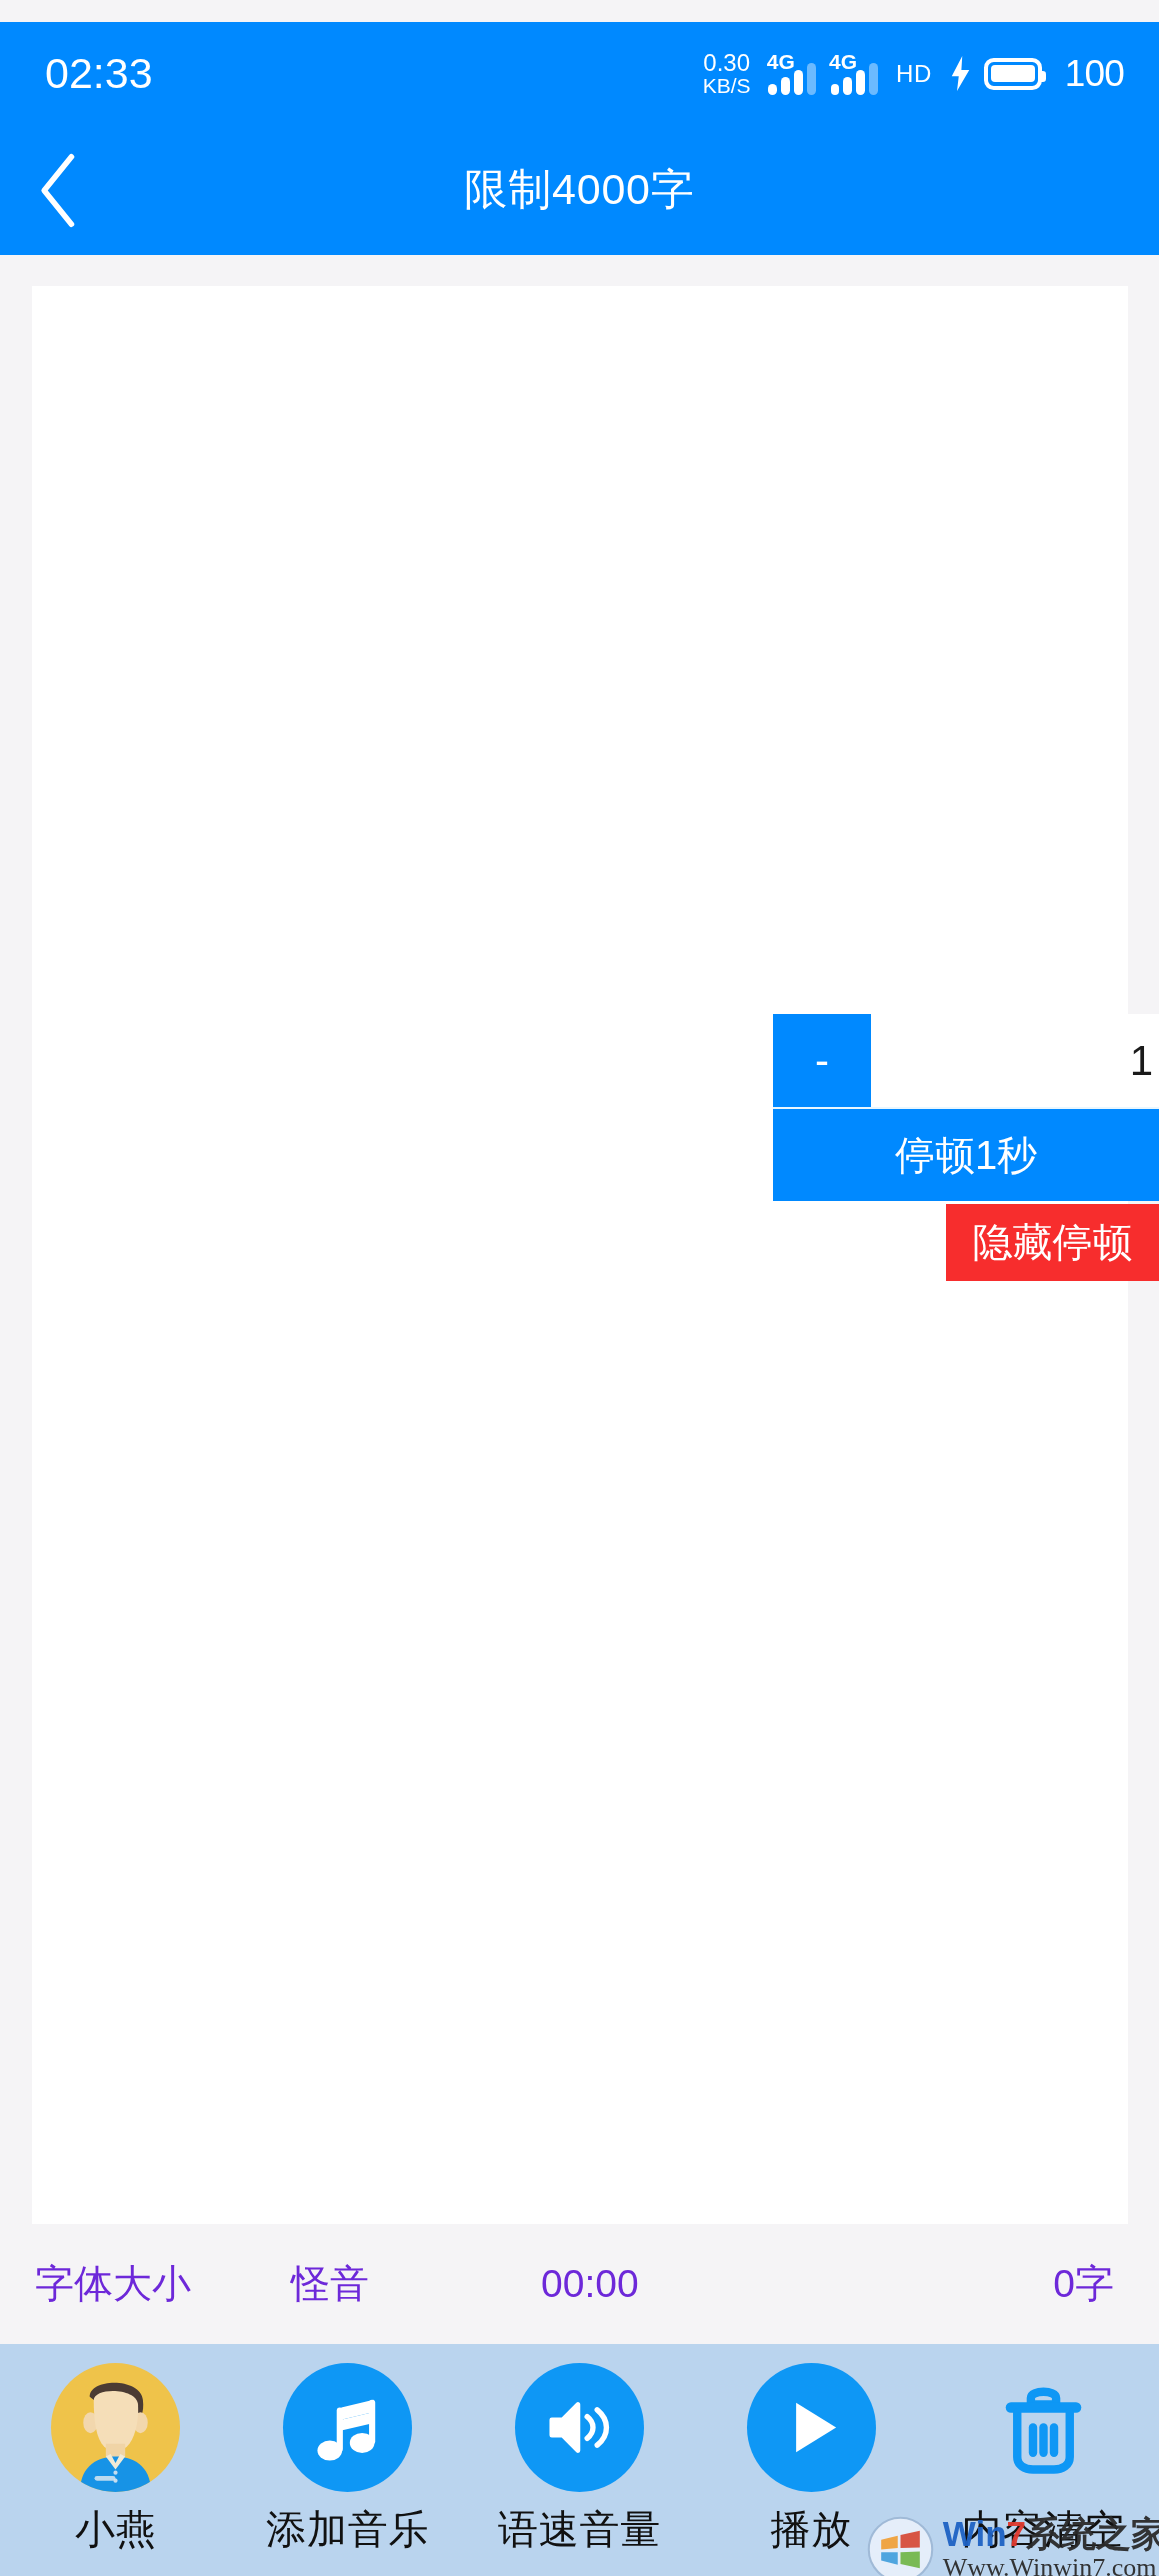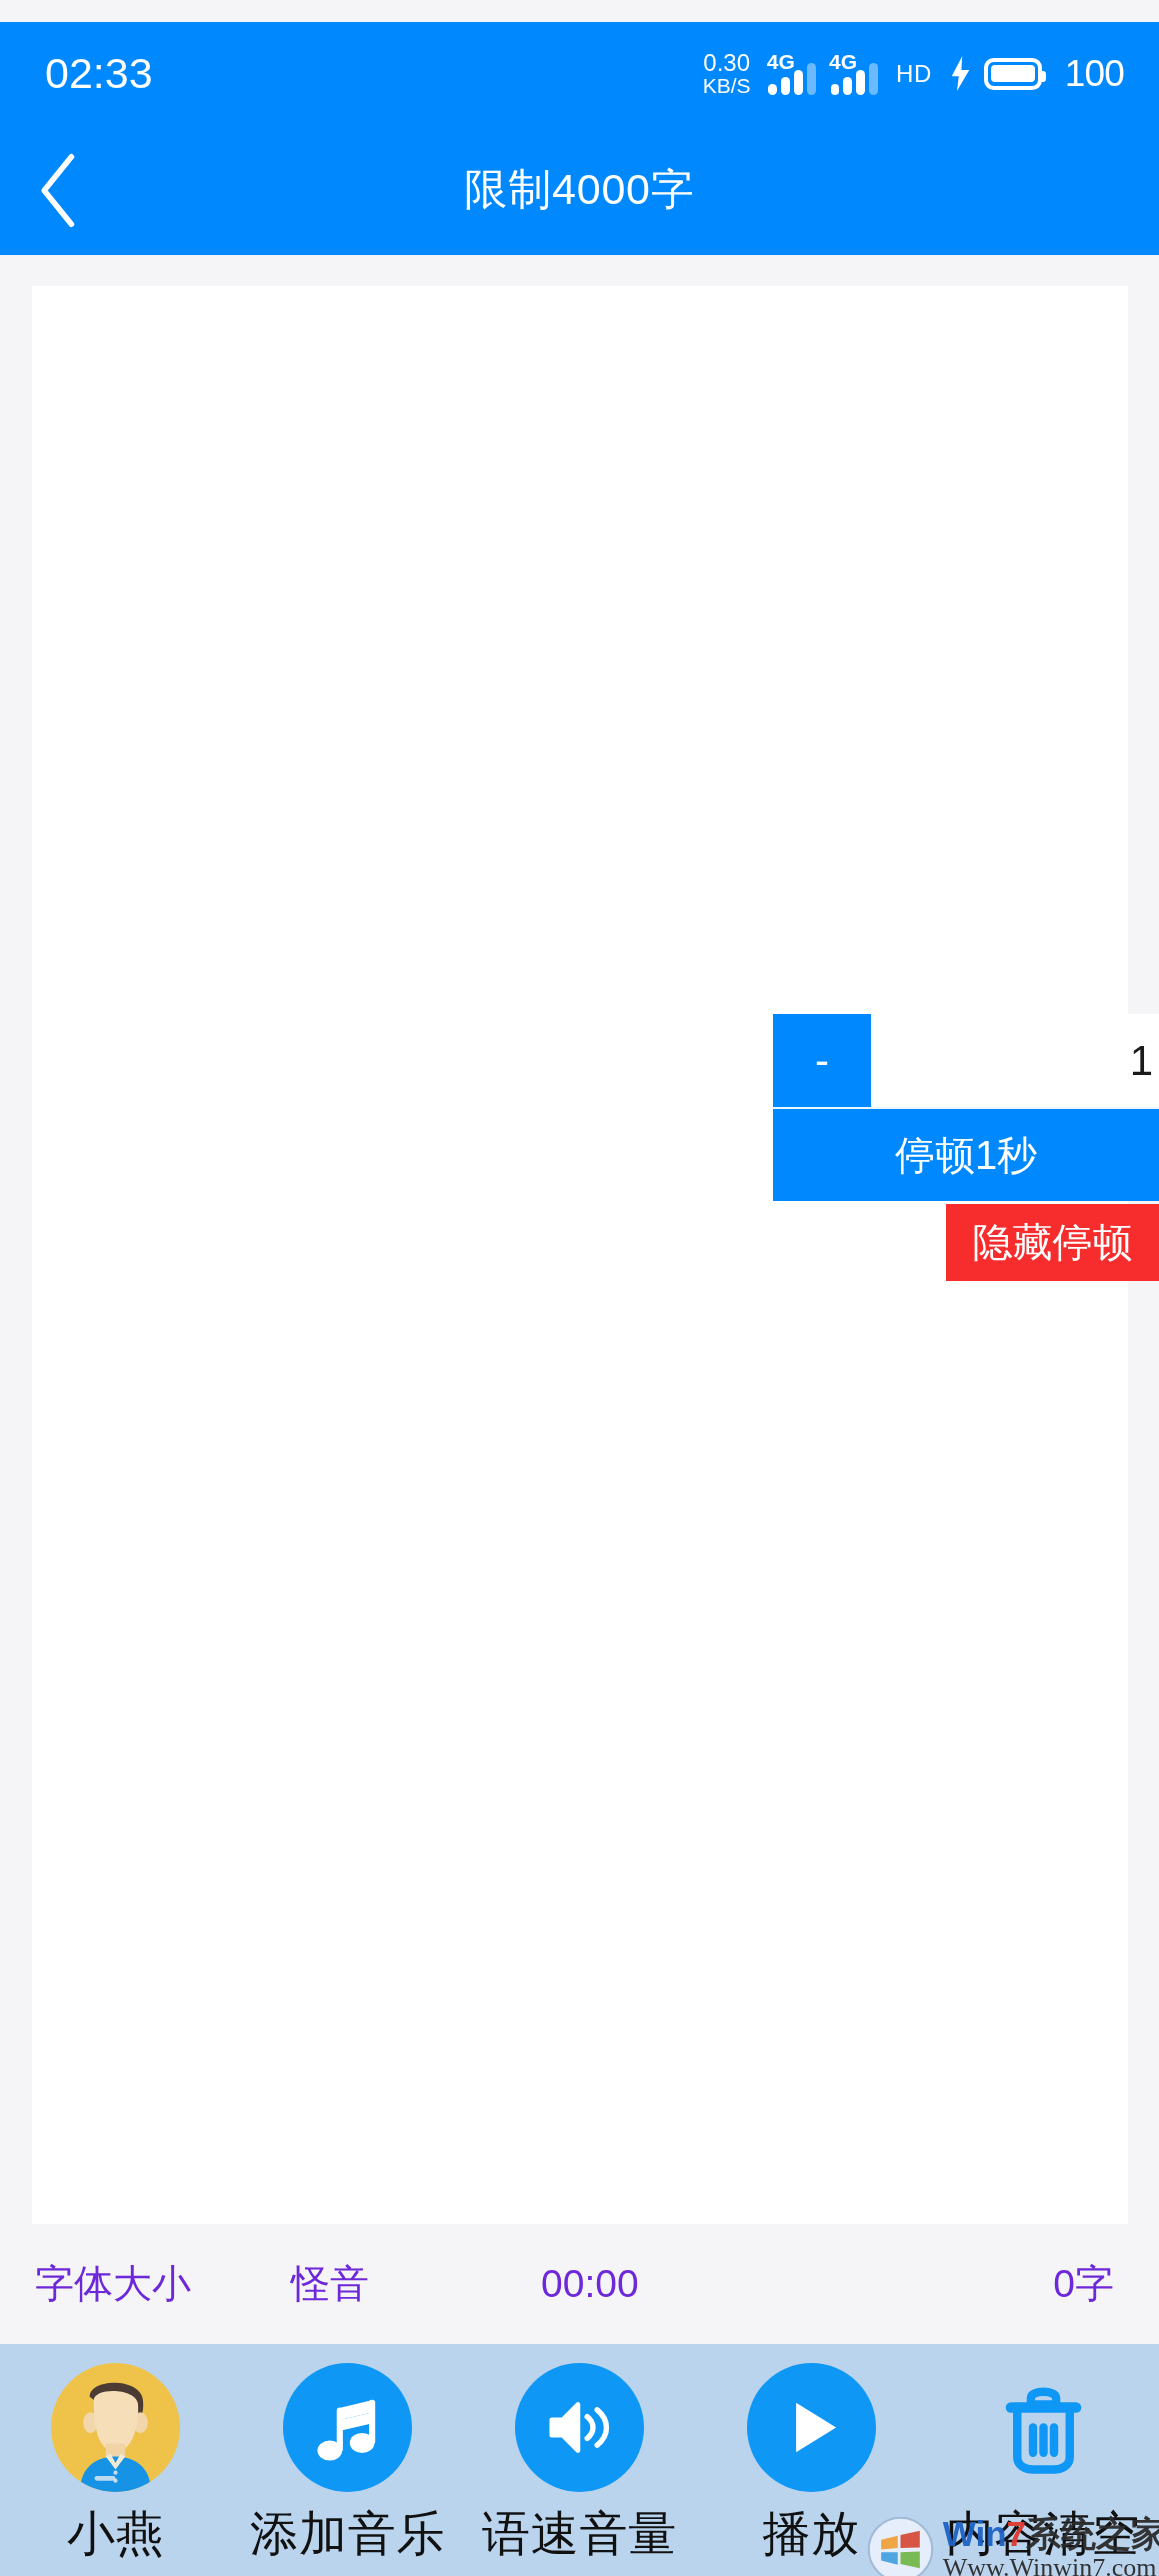--- a/index.html
+++ b/index.html
@@ -305,21 +305,21 @@
     width: 129px; height: 129px;
     border-radius: 50%;
     background: #0e97f5;
     display: flex;
     align-items: center;
     justify-content: center;
   }
   .tool-label {
     margin-top: 9.7px;
     color: #111111;
-    font-size: 48px;
+    font-size: 40px;
     white-space: nowrap;
     letter-spacing: 0.8px;
   }
 
   
   .avatar-circ {
     width: 129px; height: 129px;
     border-radius: 50%;
     background: #efc34a;
     position: relative;

